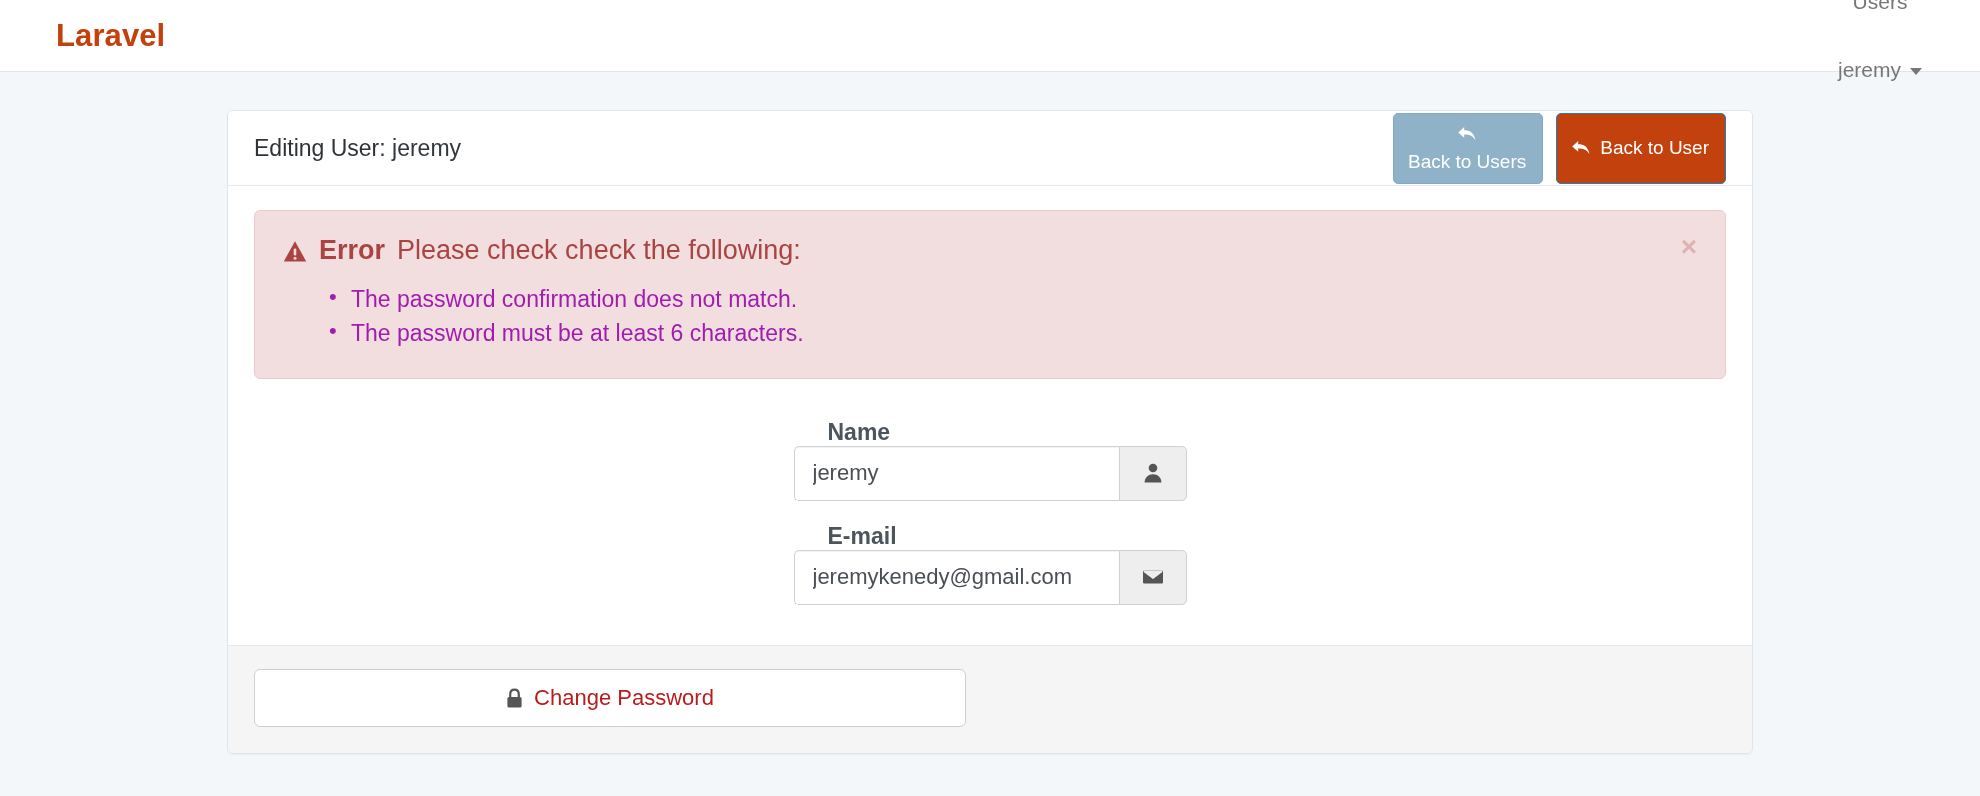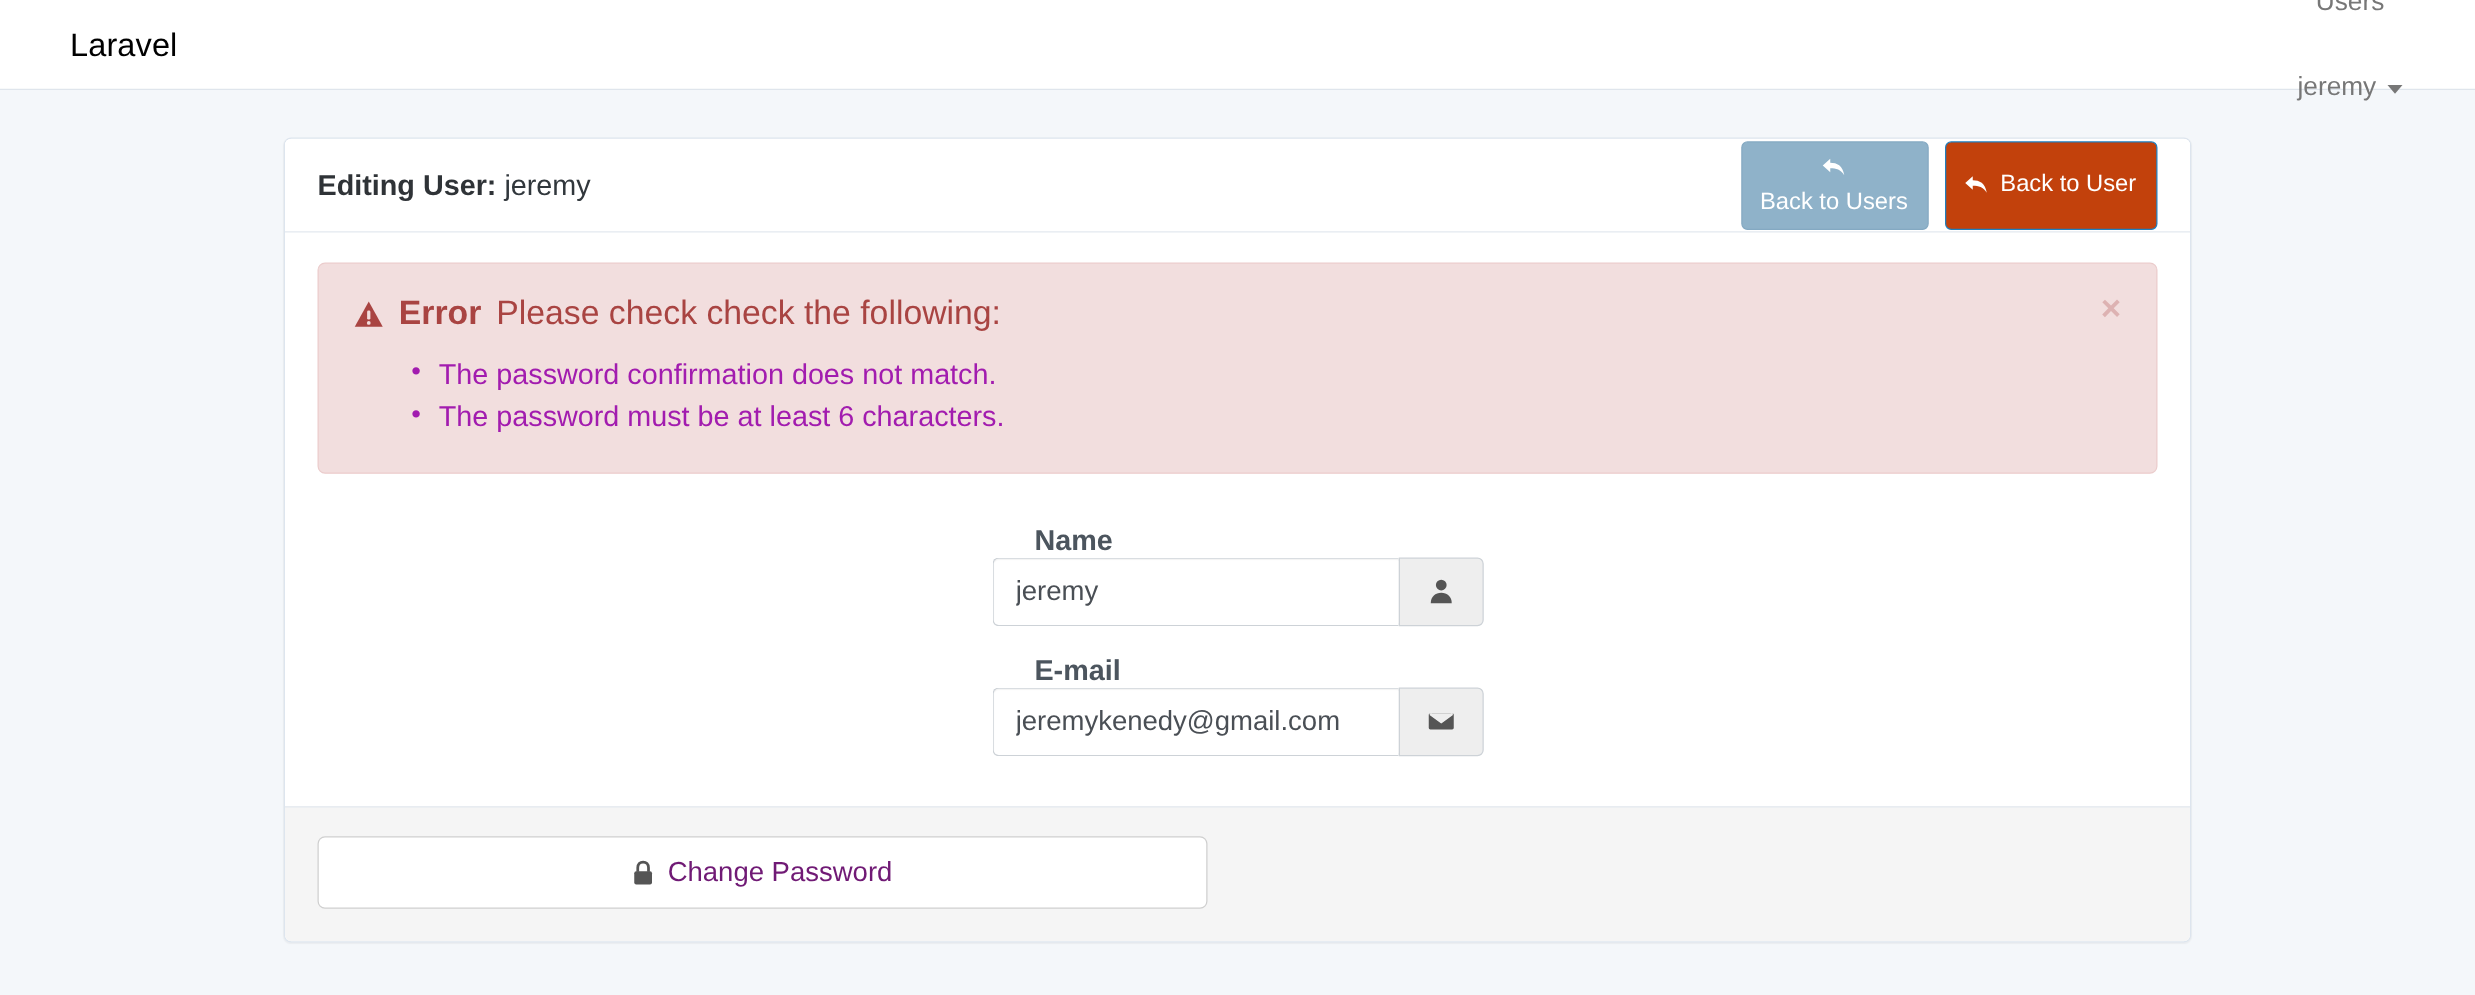--- a/index.html
+++ b/index.html
@@ -15,26 +15,27 @@
   .navbar {
     position: relative;
     height: 72px;
     background: #ffffff;
     border-bottom: 1px solid #dfe5ec;
     display: flex;
     align-items: center;
   }
   .navbar-brand {
     margin-left: 56px;
-    font-size: 26px;
-    color: #000000;
+    font-size: 31px;
+    color: #c2410c;
     letter-spacing: .1px;
     line-height: 1;
     text-decoration: none;
     cursor: pointer;
+    font-weight: bold;
   }
   .navbar-right {
     margin-left: auto;
     margin-right: 58px;
     display: flex;
     align-items: center;
     gap: 44px;
     flex-direction: column;
   }
   .nav-link {
@@ -74,21 +75,21 @@
     padding: 0 26px;
     display: flex;
     align-items: center;
     border-bottom: 1px solid #e3e9f0;
     background: #ffffff;
   }
   .panel-title {
     font-size: 23px;
     color: #2f3337;
   }
-  .panel-title b { font-weight: bold; text-align: right; }
+  .panel-title b { font-weight: normal; text-align: right; }
   .panel-title span.light { color: #31373c; font-weight: normal; }
 
   .heading-actions {
     margin-left: auto;
     display: flex;
     gap: 13px;
   }
   .btn {
     border: 1px solid transparent;
     border-radius: 5px;
@@ -238,21 +239,21 @@
     width: 712px;
     height: 58px;
     background: #ffffff;
     border: 1px solid #cfcfcf;
     border-radius: 6px;
     display: flex;
     align-items: center;
     justify-content: center;
     gap: 11px;
     font-size: 22px;
-    color: #701a75;
+    color: #b91c1c;
     cursor: pointer;
     font-family: "Liberation Sans", sans-serif;
   }
   .icon-lock { width: 17px; height: 21px; flex: none; position: relative; top: 1px; }
 </style>
 </head>
 <body>
 
 <div class="navbar">
   <a class="navbar-brand">Laravel</a>

